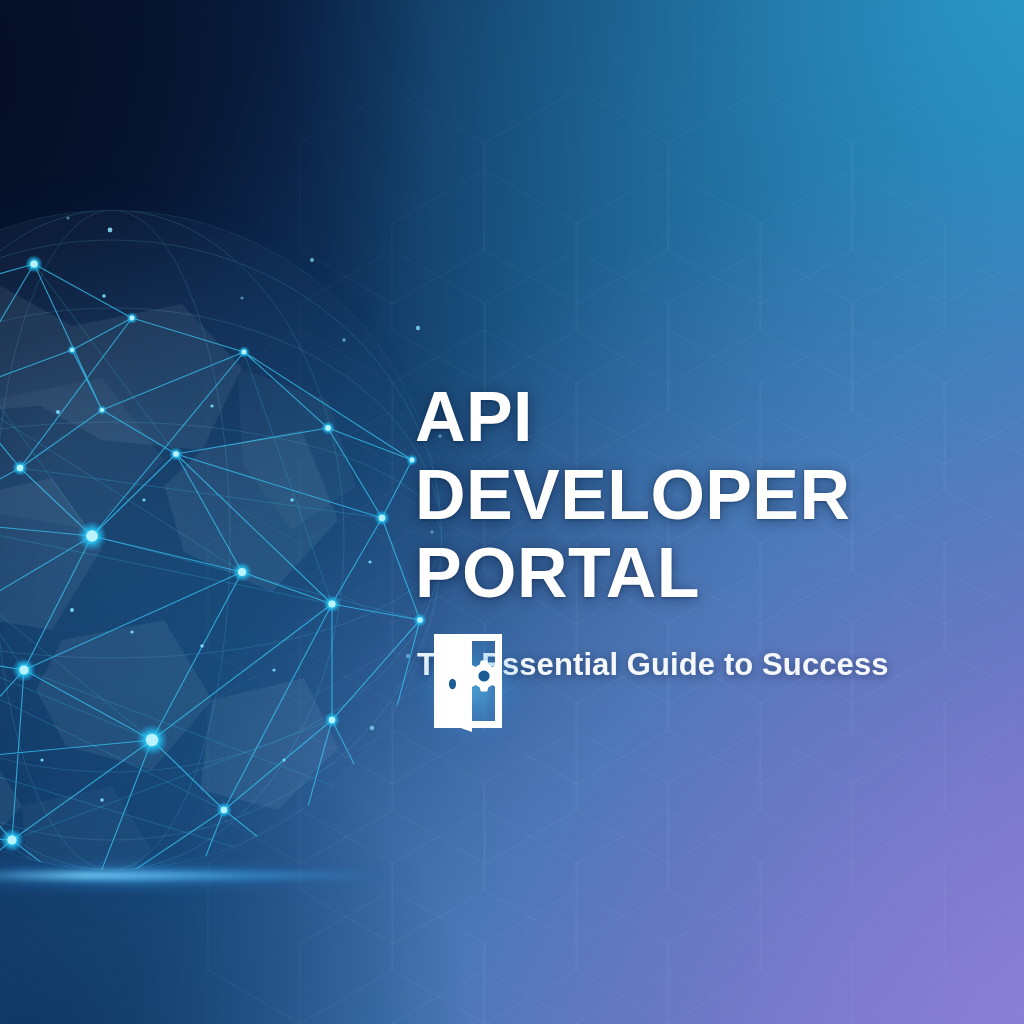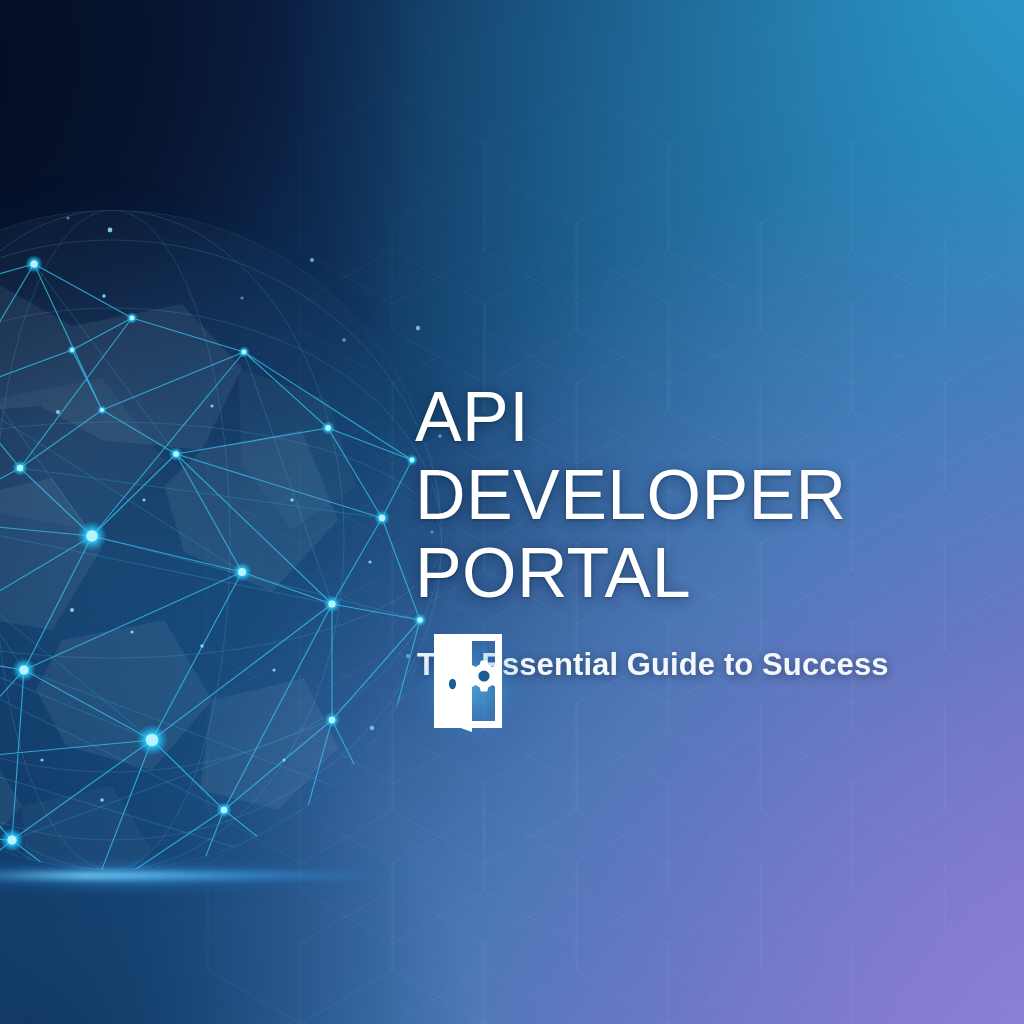--- a/index.html
+++ b/index.html
@@ -66,21 +66,21 @@
     position:absolute;left:-40px;top:872px;width:420px;height:7px;
     background:linear-gradient(90deg, rgba(90,200,255,0) 0%, rgba(120,215,255,.95) 30%, rgba(70,175,245,.5) 70%, rgba(40,130,210,0) 100%);
     filter:blur(3px);
   }
 
   
   .content{position:absolute;left:415px;top:378px;width:560px;}
   .title{
     margin:0;
     font-size:70px;line-height:78px;
-    font-weight:400;letter-spacing:.4px;
+    font-weight:700;letter-spacing:.4px;
     color:#ffffff;
     text-shadow:0 2px 14px rgba(4,22,52,.45), 0 1px 3px rgba(4,22,52,.35);
     white-space:pre-line;
   }
   .subtitle{
     margin:34px 0 0 2px;
     font-size:31px;line-height:38px;
     font-weight:700;letter-spacing:.1px;
     color:#f4f8fc;
     text-shadow:0 2px 10px rgba(4,22,52,.45);

